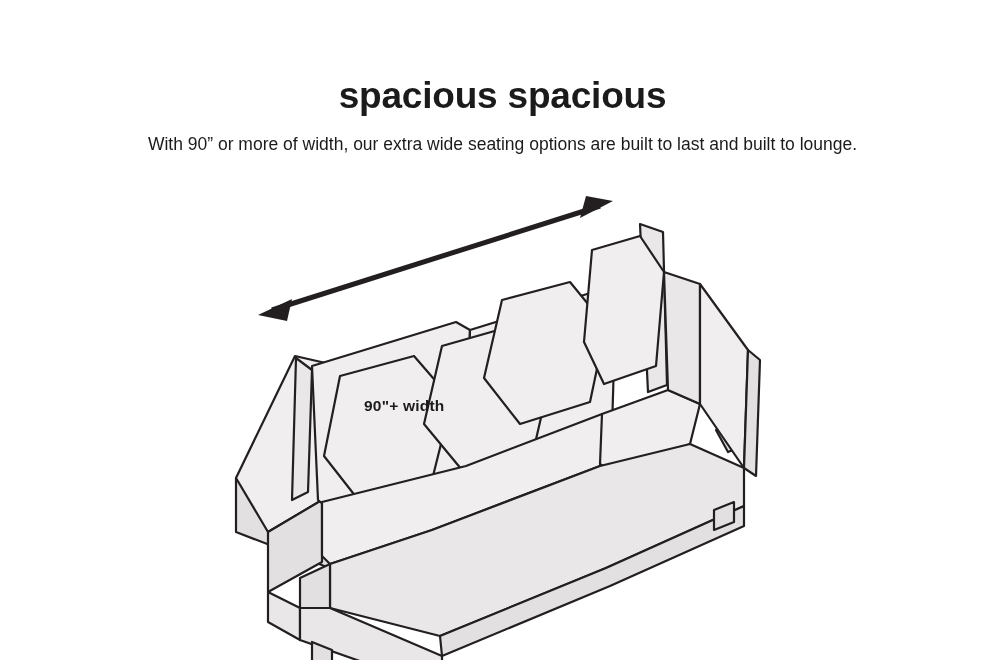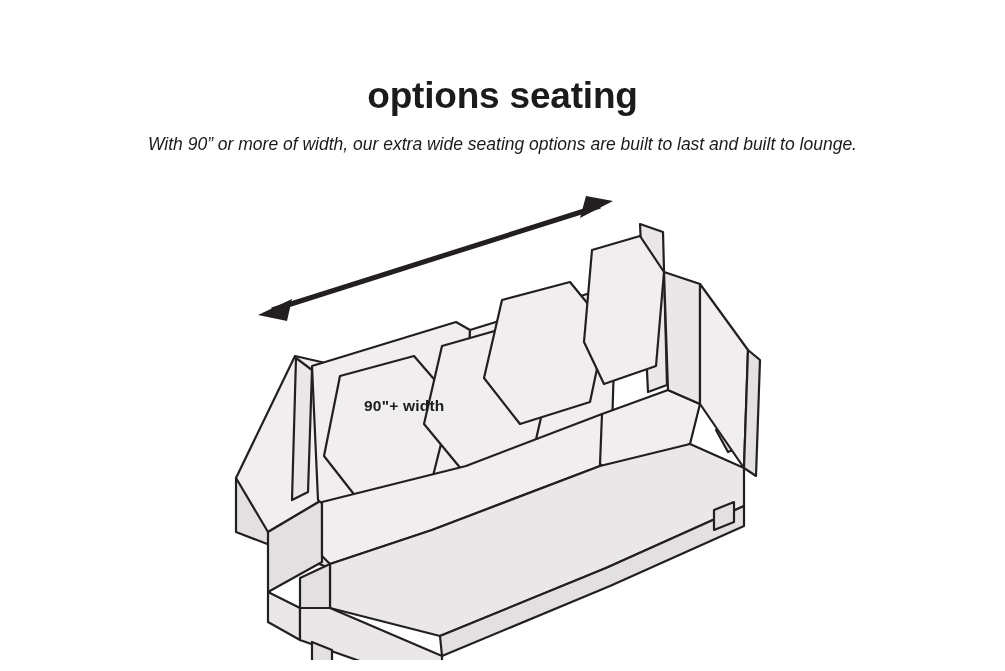--- a/index.html
+++ b/index.html
@@ -35,21 +35,20 @@
   .subhead {
     position: absolute;
     top: 113px;
     left: 50%;
     transform: translateX(-50%);
     width: 830px;
     text-align: center;
     font-size: 17.5px;
     line-height: 27px;
     color: #1b1b1b;
-    font-style: italic;
   }
   .subhead .line2 {
     display: block;
   }
   .illustration {
     position: absolute;
     top: 180px;
     left: 0;
     width: 1005px;
     height: 480px;
@@ -63,21 +62,21 @@
     color: #1b1b1b;
     letter-spacing: 0.2px;
   }
   svg { display: block; }
 </style>
 </head>
 <body>
 
 <div class="page">
 
-  <h1 class="headline">options seating</h1>
+  <h1 class="headline">spacious spacious</h1>
 
   <p class="subhead">
     <span>With 90” or more of width, our extra wide seating options are built to last and built to lounge.</span>
   </p>
 
   <div class="illustration">
 
     <div class="dim-label">90"+ width</div>
 
     <svg width="1005" height="480" viewBox="0 0 1005 480">

